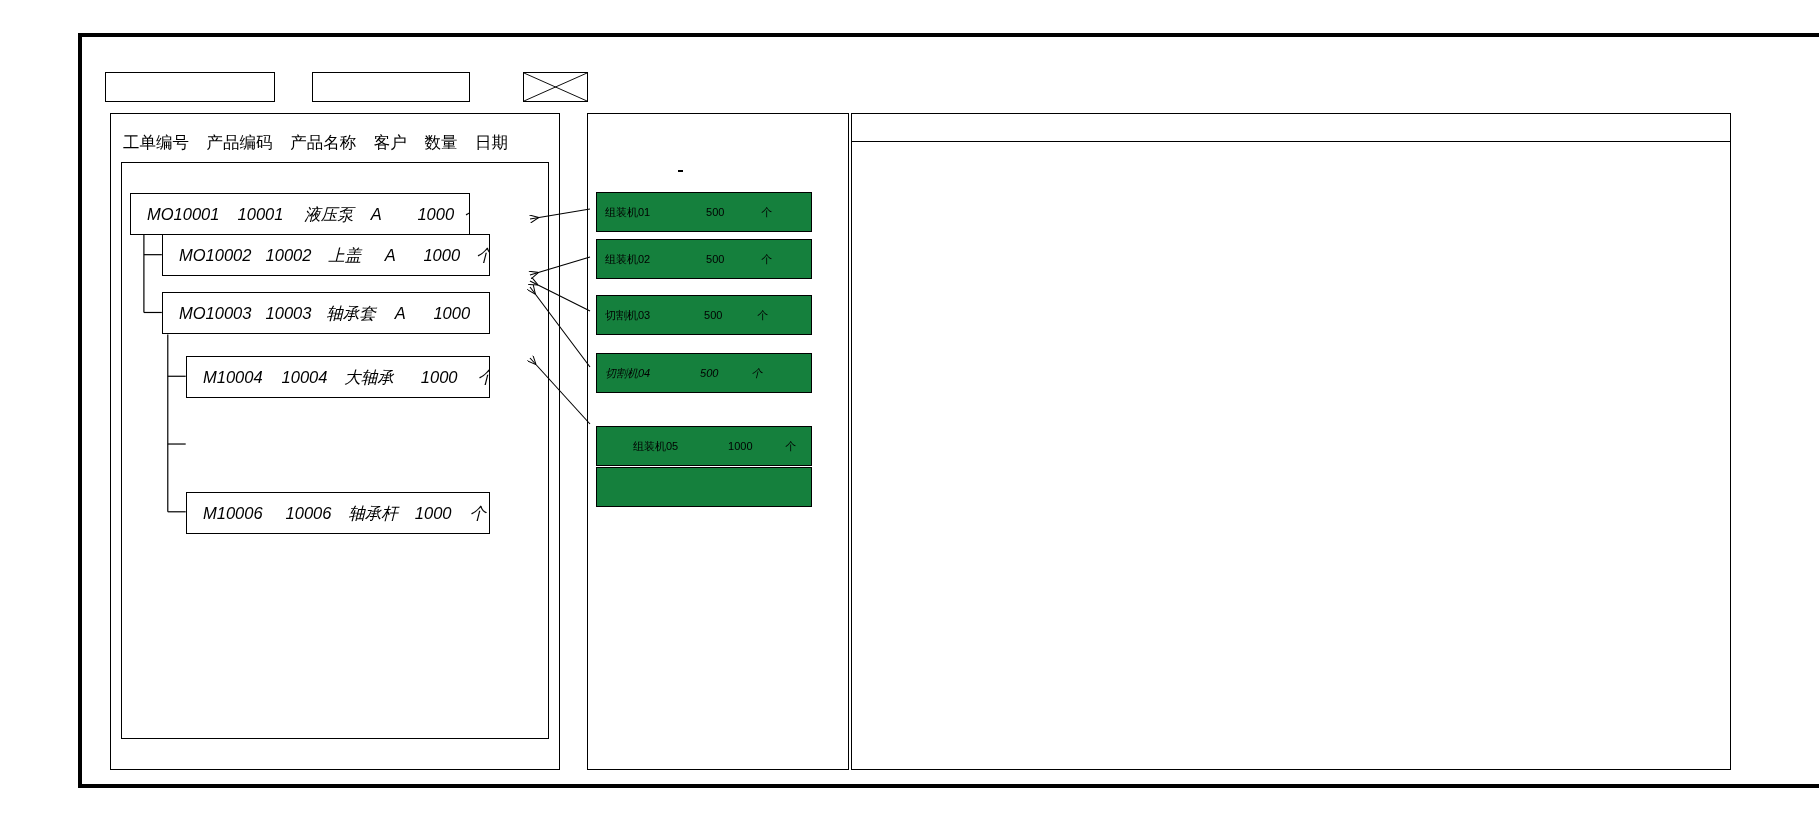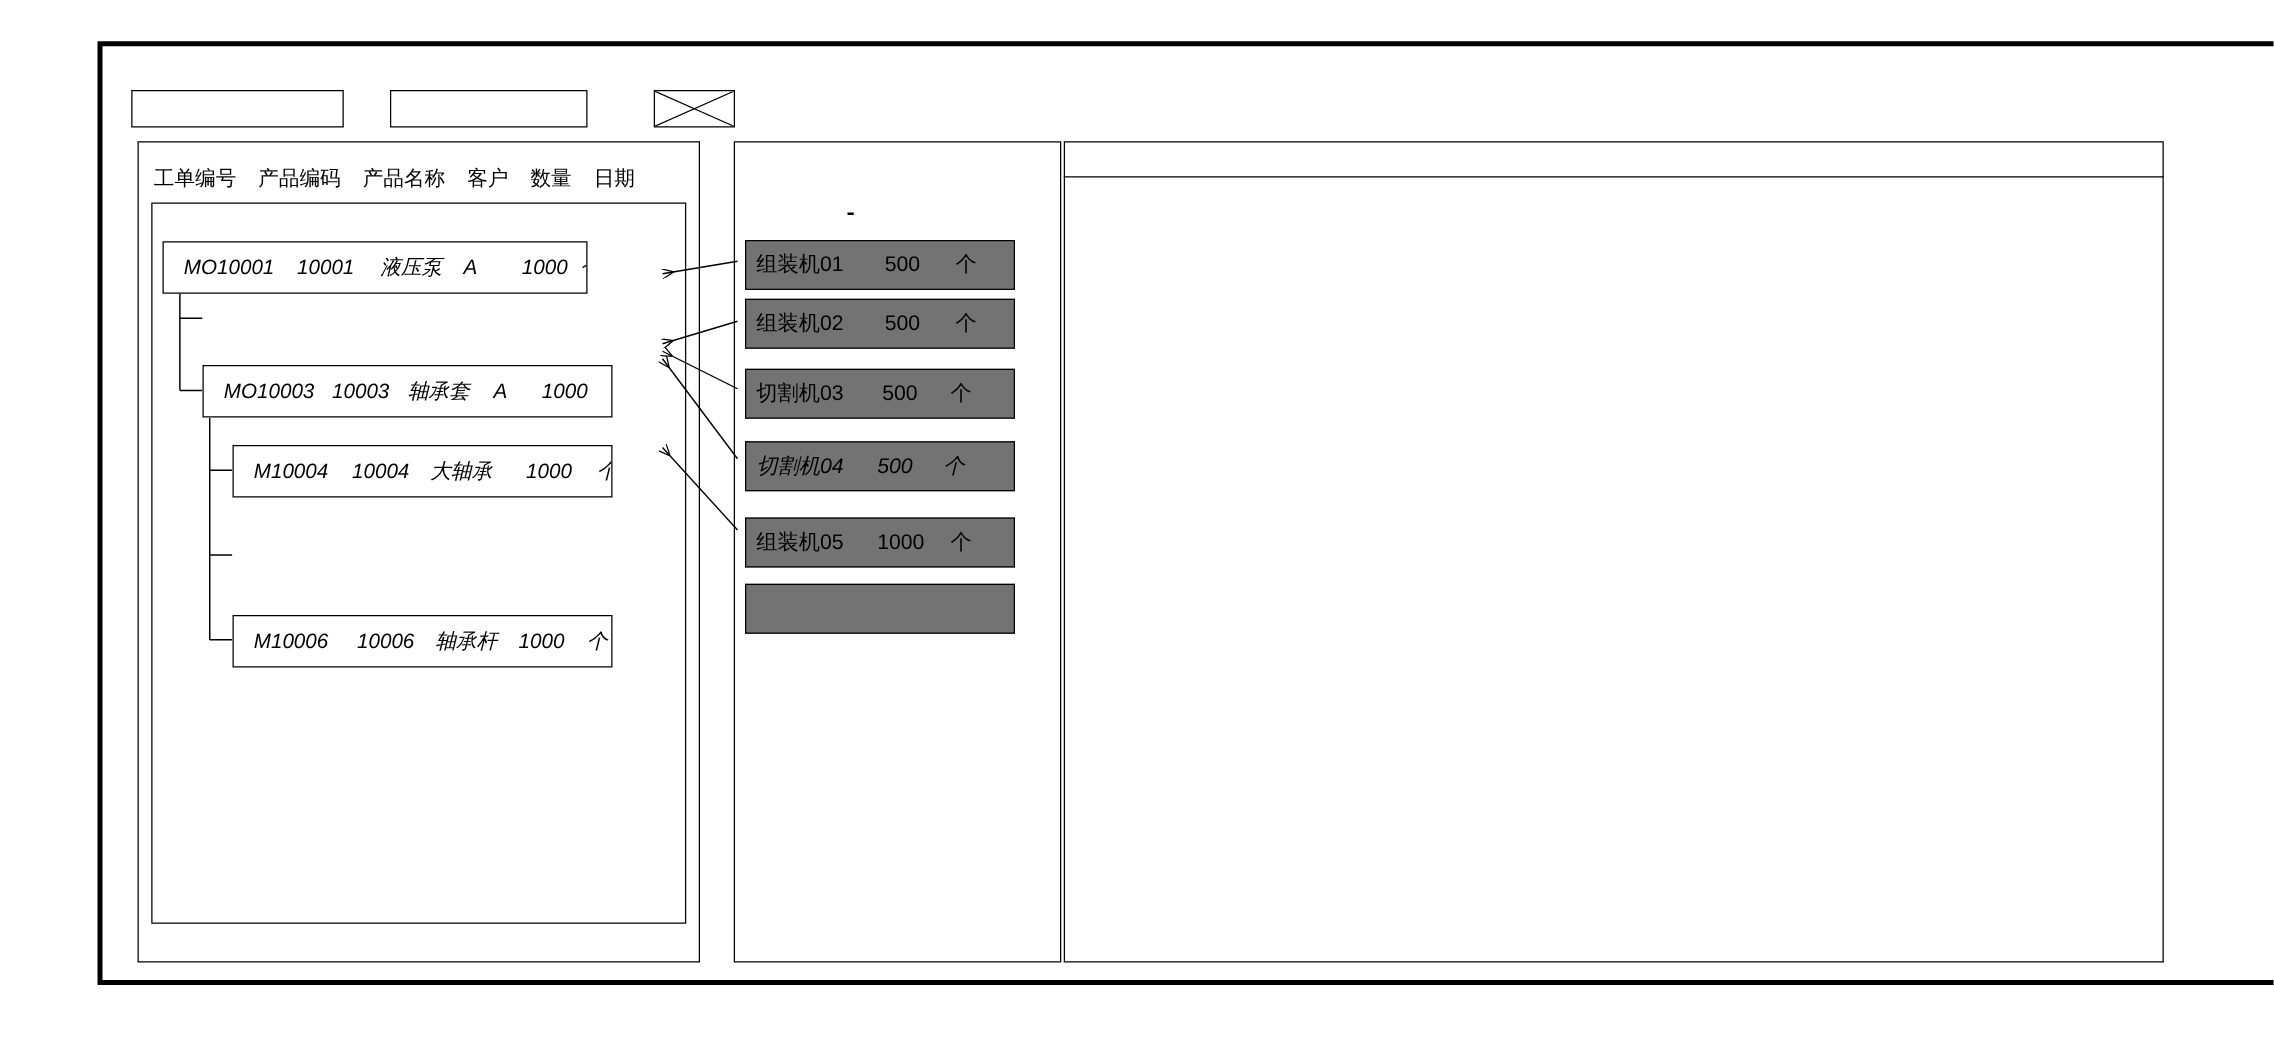--- a/index.html
+++ b/index.html
@@ -126,22 +126,22 @@
     background: #000000;
   }
   .op-box {
     position: absolute;
     left: 8px;
     width: 216px;
     height: 40px;
     line-height: 38px;
     border: 1.5px solid #000000;
     box-sizing: border-box;
-    background: #737373;
-    font-size: 17px;
+    background: #15803d;
+    font-size: 11px;
     white-space: nowrap;
     overflow: hidden;
   }
   .op-box .op-cells { padding-left: 8px; }
   .op-box .op-cells span { display: inline-block; }
   
   .right-panel {
     position: absolute;
     left: 851px;
     top: 113px;
@@ -219,20 +219,30 @@
         <div class="cells">
           <span style="width:86px">MO10001</span>
           <span style="width:62px">10001</span>
           <span style="width:62px">液压泵</span>
           <span style="width:42px">A</span>
           <span style="width:42px">1000</span>
           <span>个</span>
         </div>
       </div>
 
+      <div class="tree-row" style="left:40px; top:71px; width:328px;">
+        <div class="cells">
+          <span style="width:82px">MO10002</span>
+          <span style="width:58px">10002</span>
+          <span style="width:52px">上盖</span>
+          <span style="width:34px">A</span>
+          <span style="width:48px">1000</span>
+          <span>个</span>
+        </div>
+      </div>
 
       <div class="tree-row" style="left:40px; top:129px; width:328px;">
         <div class="cells">
           <span style="width:82px">MO10003</span>
           <span style="width:56px">10003</span>
           <span style="width:64px">轴承套</span>
           <span style="width:34px">A</span>
           <span style="width:52px">1000</span>
           <span>个</span>
         </div>
@@ -290,21 +300,21 @@
     </div>
 
     <div class="op-box" style="top:239px;font-style:italic;">
       <div class="op-cells">
         <span style="width:92px">切割机04</span>
         <span style="width:48px">500</span>
         <span>个</span>
       </div>
     </div>
 
-    <div class="op-box" style="top:300px;">
+    <div class="op-box" style="top:312px;padding-left:28px;">
       <div class="op-cells">
         <span style="width:92px">组装机05</span>
         <span style="width:54px">1000</span>
         <span>个</span>
       </div>
     </div>
 
     <div class="op-box" style="top:353px;">
       <div class="op-cells">
         <span style="width:92px"></span>

